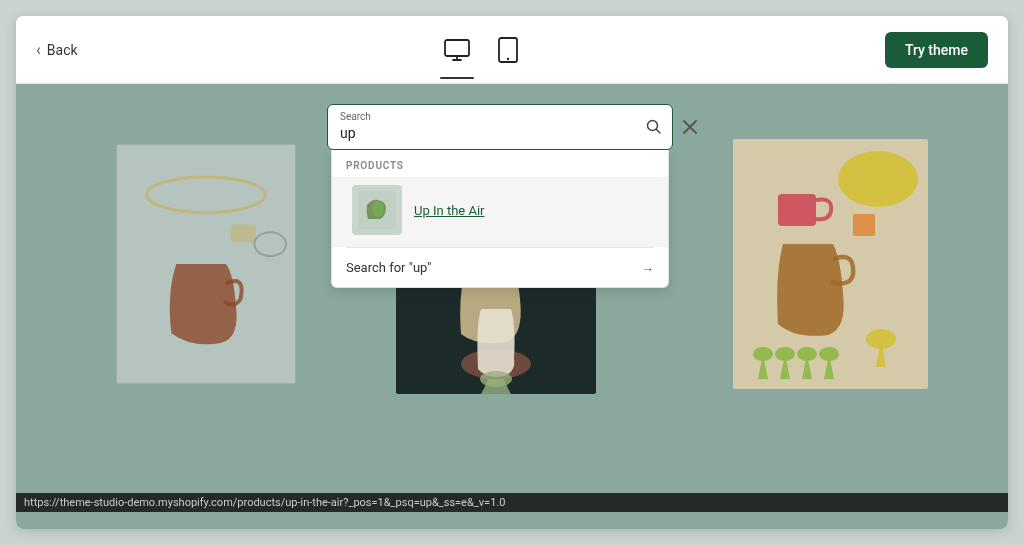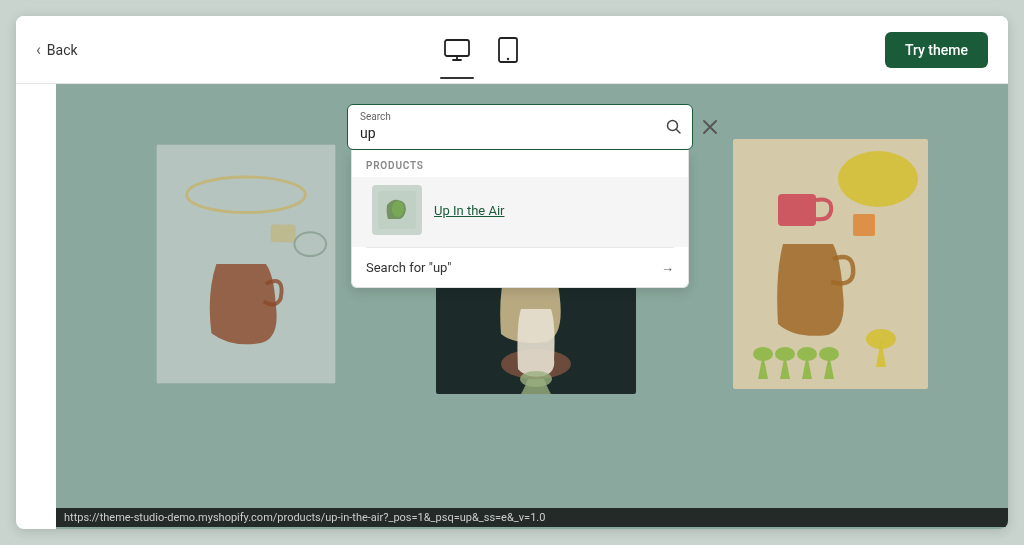--- a/index.html
+++ b/index.html
@@ -94,21 +94,20 @@
       font-weight: 500;
       cursor: pointer;
       font-family: inherit;
     }
 
     
     .preview-area {
       flex: 1;
       position: relative;
       overflow: hidden;
-      margin-left: 40px;
     }
 
     
     .preview-bg {
       position: absolute;
       inset: 0;
       background: #8aa89d;
     }
 
     
@@ -311,21 +310,21 @@
       color: #333;
     }
 
     .arrow-right {
       color: #555;
     }
 
     
     .status-bar {
       position: absolute;
-      bottom: 2px;
+      bottom: 17px;
       left: 0;
       right: 0;
       background: rgba(0,0,0,0.75);
       color: #ccc;
       font-size: 11px;
       padding: 3px 8px;
       white-space: nowrap;
       overflow: hidden;
       text-overflow: ellipsis;
     }

